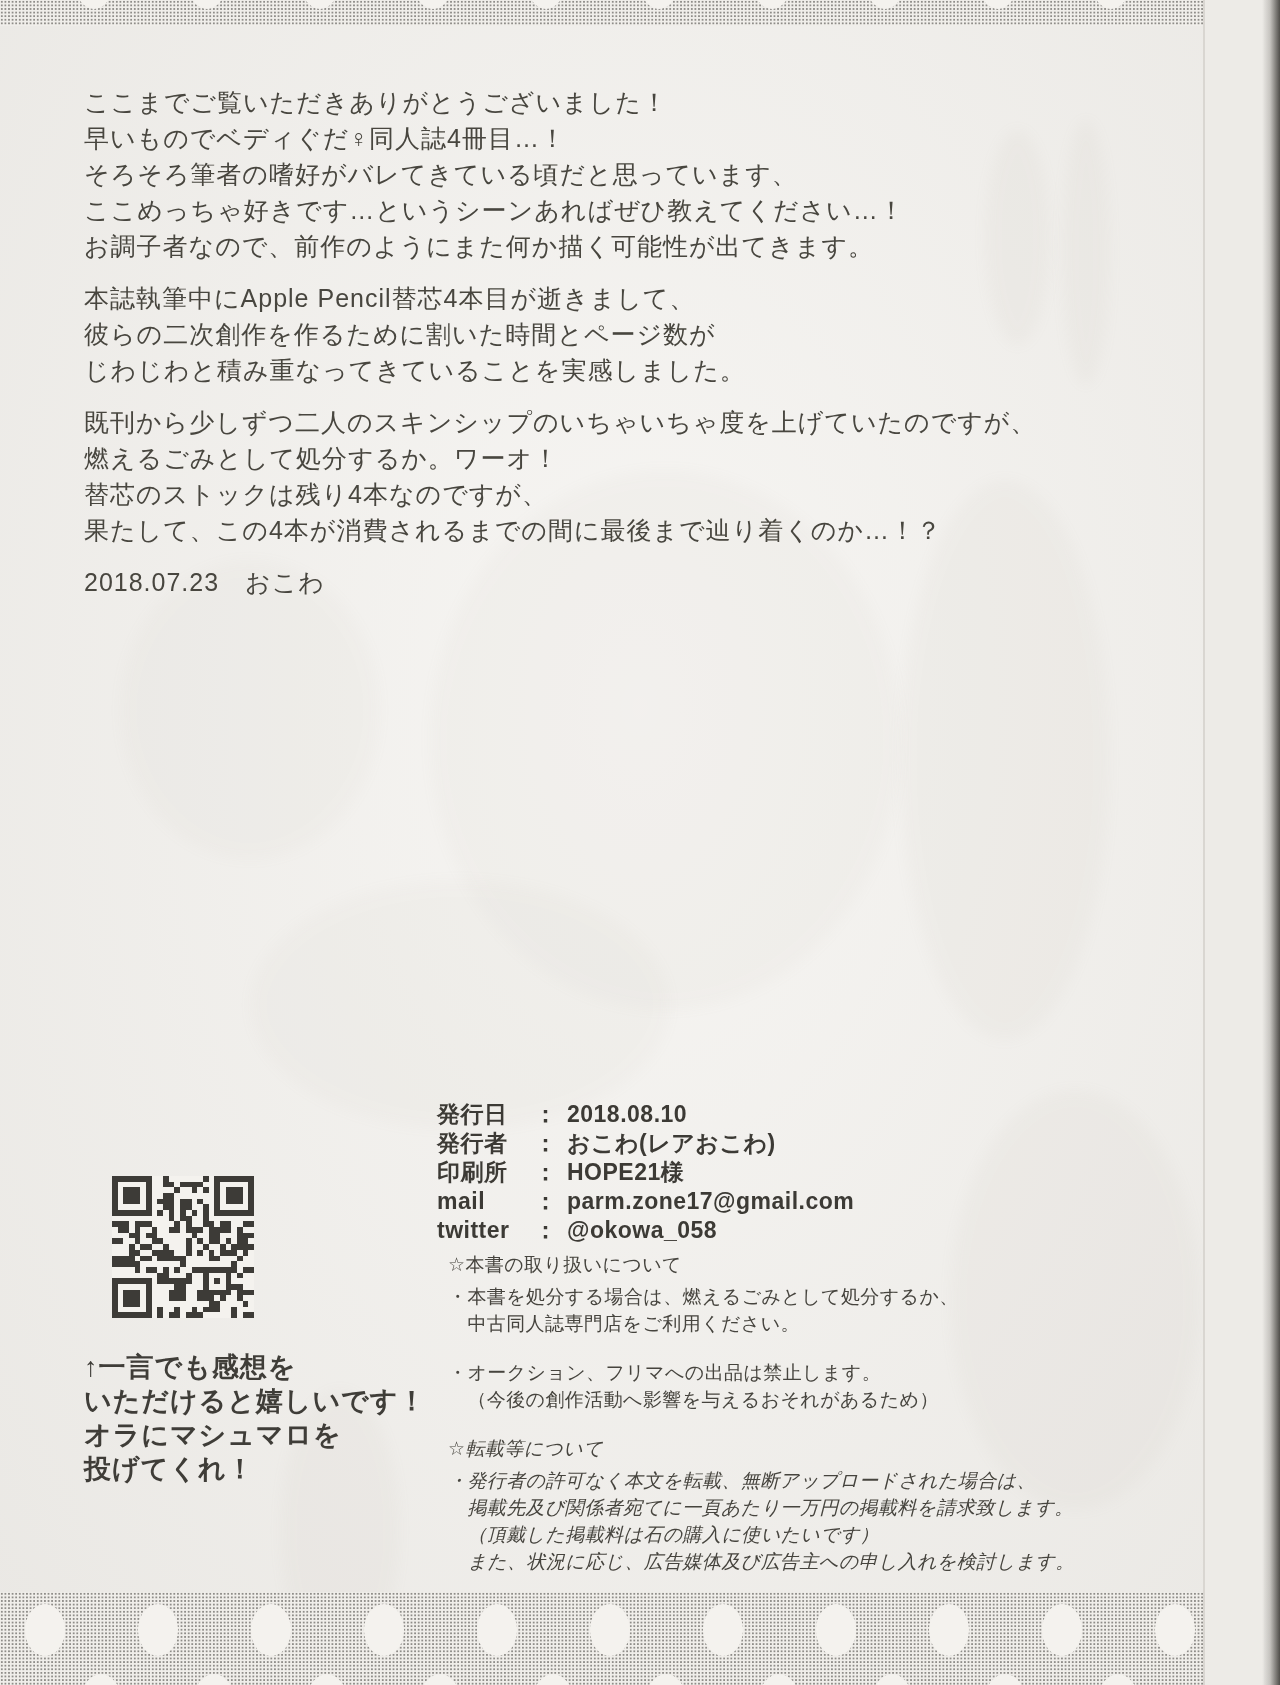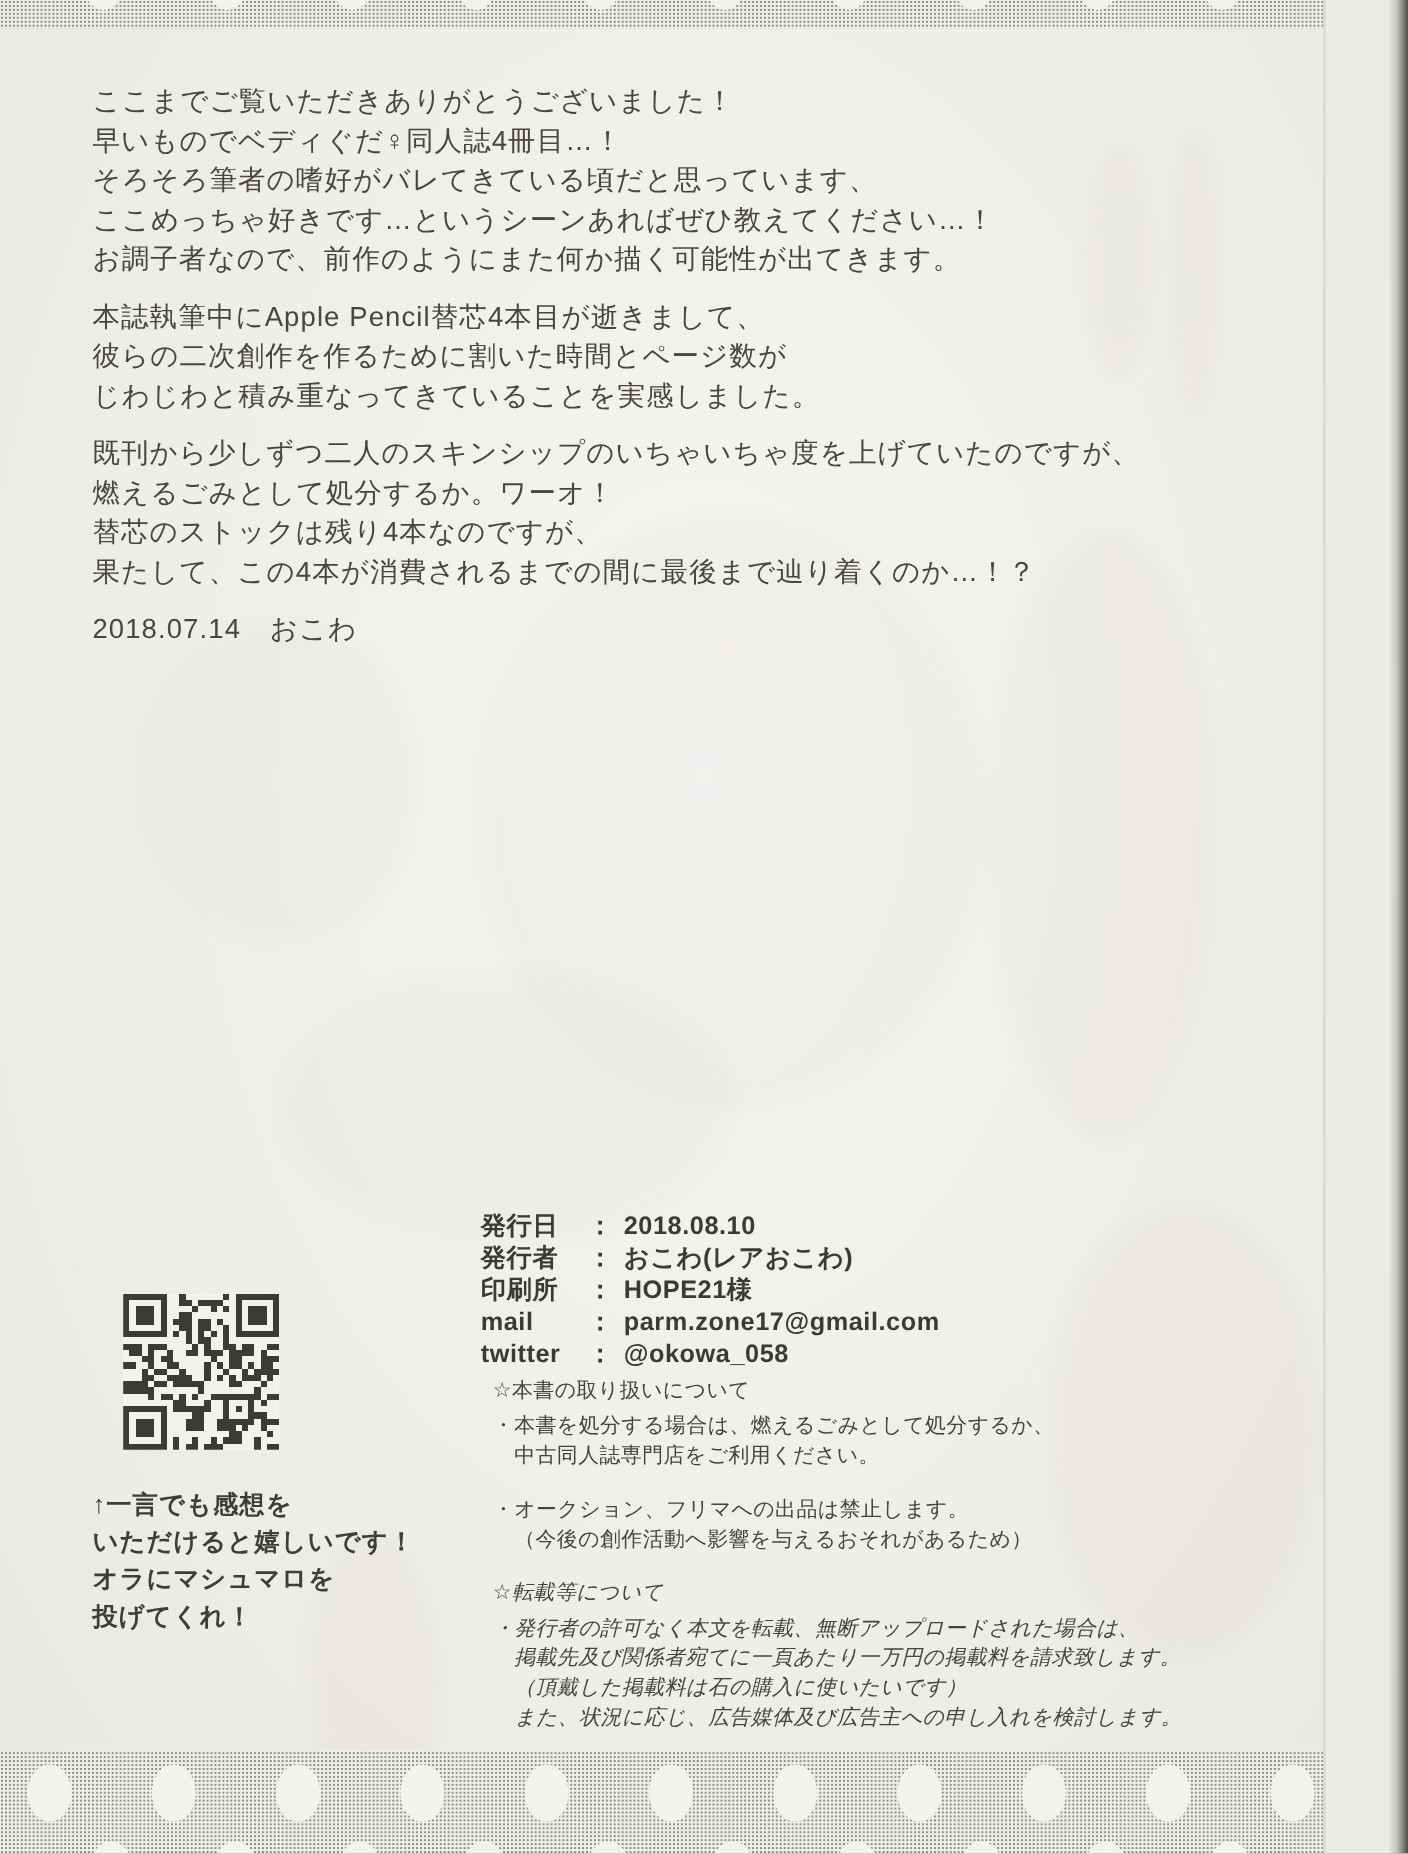--- a/index.html
+++ b/index.html
@@ -25,27 +25,27 @@
   .band-dot{position:absolute;border-radius:50%;background:var(--paper-bright);}
   
   .outer-strip{position:absolute;top:0;left:1204px;width:60px;height:1685px;background:#edebe7;}
   .fold-line{position:absolute;top:0;left:1203px;width:2px;height:1685px;background:#d9d6d1;}
   .page-edge{position:absolute;top:0;left:1262px;width:18px;height:1685px;
     background:linear-gradient(to right, rgba(60,56,50,0) 0%, rgba(60,56,50,0.22) 45%, rgba(40,38,34,0.8) 100%);}
   .ghost{position:absolute;border-radius:50%;filter:blur(7px);background:#a89e8f;}
   
   .afterword{position:absolute;left:84px;top:74px;width:1000px;color:var(--ink);
     font-size:25px;line-height:36px;letter-spacing:1px;}
-  .afterword p{white-space:pre-line;margin-bottom:16px;}
+  .afterword p{white-space:pre-line;margin-bottom:16px;margin-top:10px;}
   .afterword .signoff{margin-top:4px;}
   
   .qr{position:absolute;left:112px;top:1176px;width:142px;height:142px;background:var(--paper-bright);}
   .qr svg{display:block;filter:blur(0.3px);}
   .qr-caption{position:absolute;left:84px;top:1350px;color:#3f3d38;font-weight:700;
-    font-size:23px;line-height:34px;letter-spacing:1px;white-space:pre-line;}
+    font-size:27px;line-height:34px;letter-spacing:1px;white-space:pre-line;}
   
   .colophon{position:absolute;left:437px;top:1100px;color:var(--ink-strong);
     font-size:23px;font-weight:700;letter-spacing:0.5px;}
   .colophon .row{display:flex;height:29px;align-items:baseline;line-height:29px;}
   .colophon .lbl{display:inline-block;width:97px;}
   .colophon .sep{display:inline-block;width:33px;}
   
   .notices{position:absolute;left:448px;top:1251px;width:640px;color:#46443e;
     font-size:19px;line-height:27px;letter-spacing:0.4px;}
   .notices h3{font-size:19px;font-weight:400;line-height:27px;}
@@ -73,21 +73,21 @@
 そろそろ筆者の嗜好がバレてきている頃だと思っています、
 ここめっちゃ好きです…というシーンあればぜひ教えてください…！
 お調子者なので、前作のようにまた何か描く可能性が出てきます。</p>
     <p>本誌執筆中にApple Pencil替芯4本目が逝きまして、
 彼らの二次創作を作るために割いた時間とページ数が
 じわじわと積み重なってきていることを実感しました。</p>
     <p>既刊から少しずつ二人のスキンシップのいちゃいちゃ度を上げていたのですが、
 燃えるごみとして処分するか。ワーオ！
 替芯のストックは残り4本なのですが、
 果たして、この4本が消費されるまでの間に最後まで辿り着くのか…！？</p>
-    <p class="signoff">2018.07.14　おこわ</p>
+    <p class="signoff">2018.07.23　おこわ</p>
   </main>
 
   <div class="qr">
       <svg width="142" height="142" viewBox="0 0 25 25" xmlns="http://www.w3.org/2000/svg" shape-rendering="crispEdges">
         <rect width="25" height="25" fill="#f4f2ee"></rect>
         <rect x="0" y="0" width="7" height="7" fill="#3d3b37"></rect>
         <rect x="1" y="1" width="5" height="5" fill="#f4f2ee"></rect>
         <rect x="2" y="2" width="3" height="3" fill="#3d3b37"></rect>
         <rect x="18" y="0" width="7" height="7" fill="#3d3b37"></rect>
         <rect x="19" y="1" width="5" height="5" fill="#f4f2ee"></rect>

